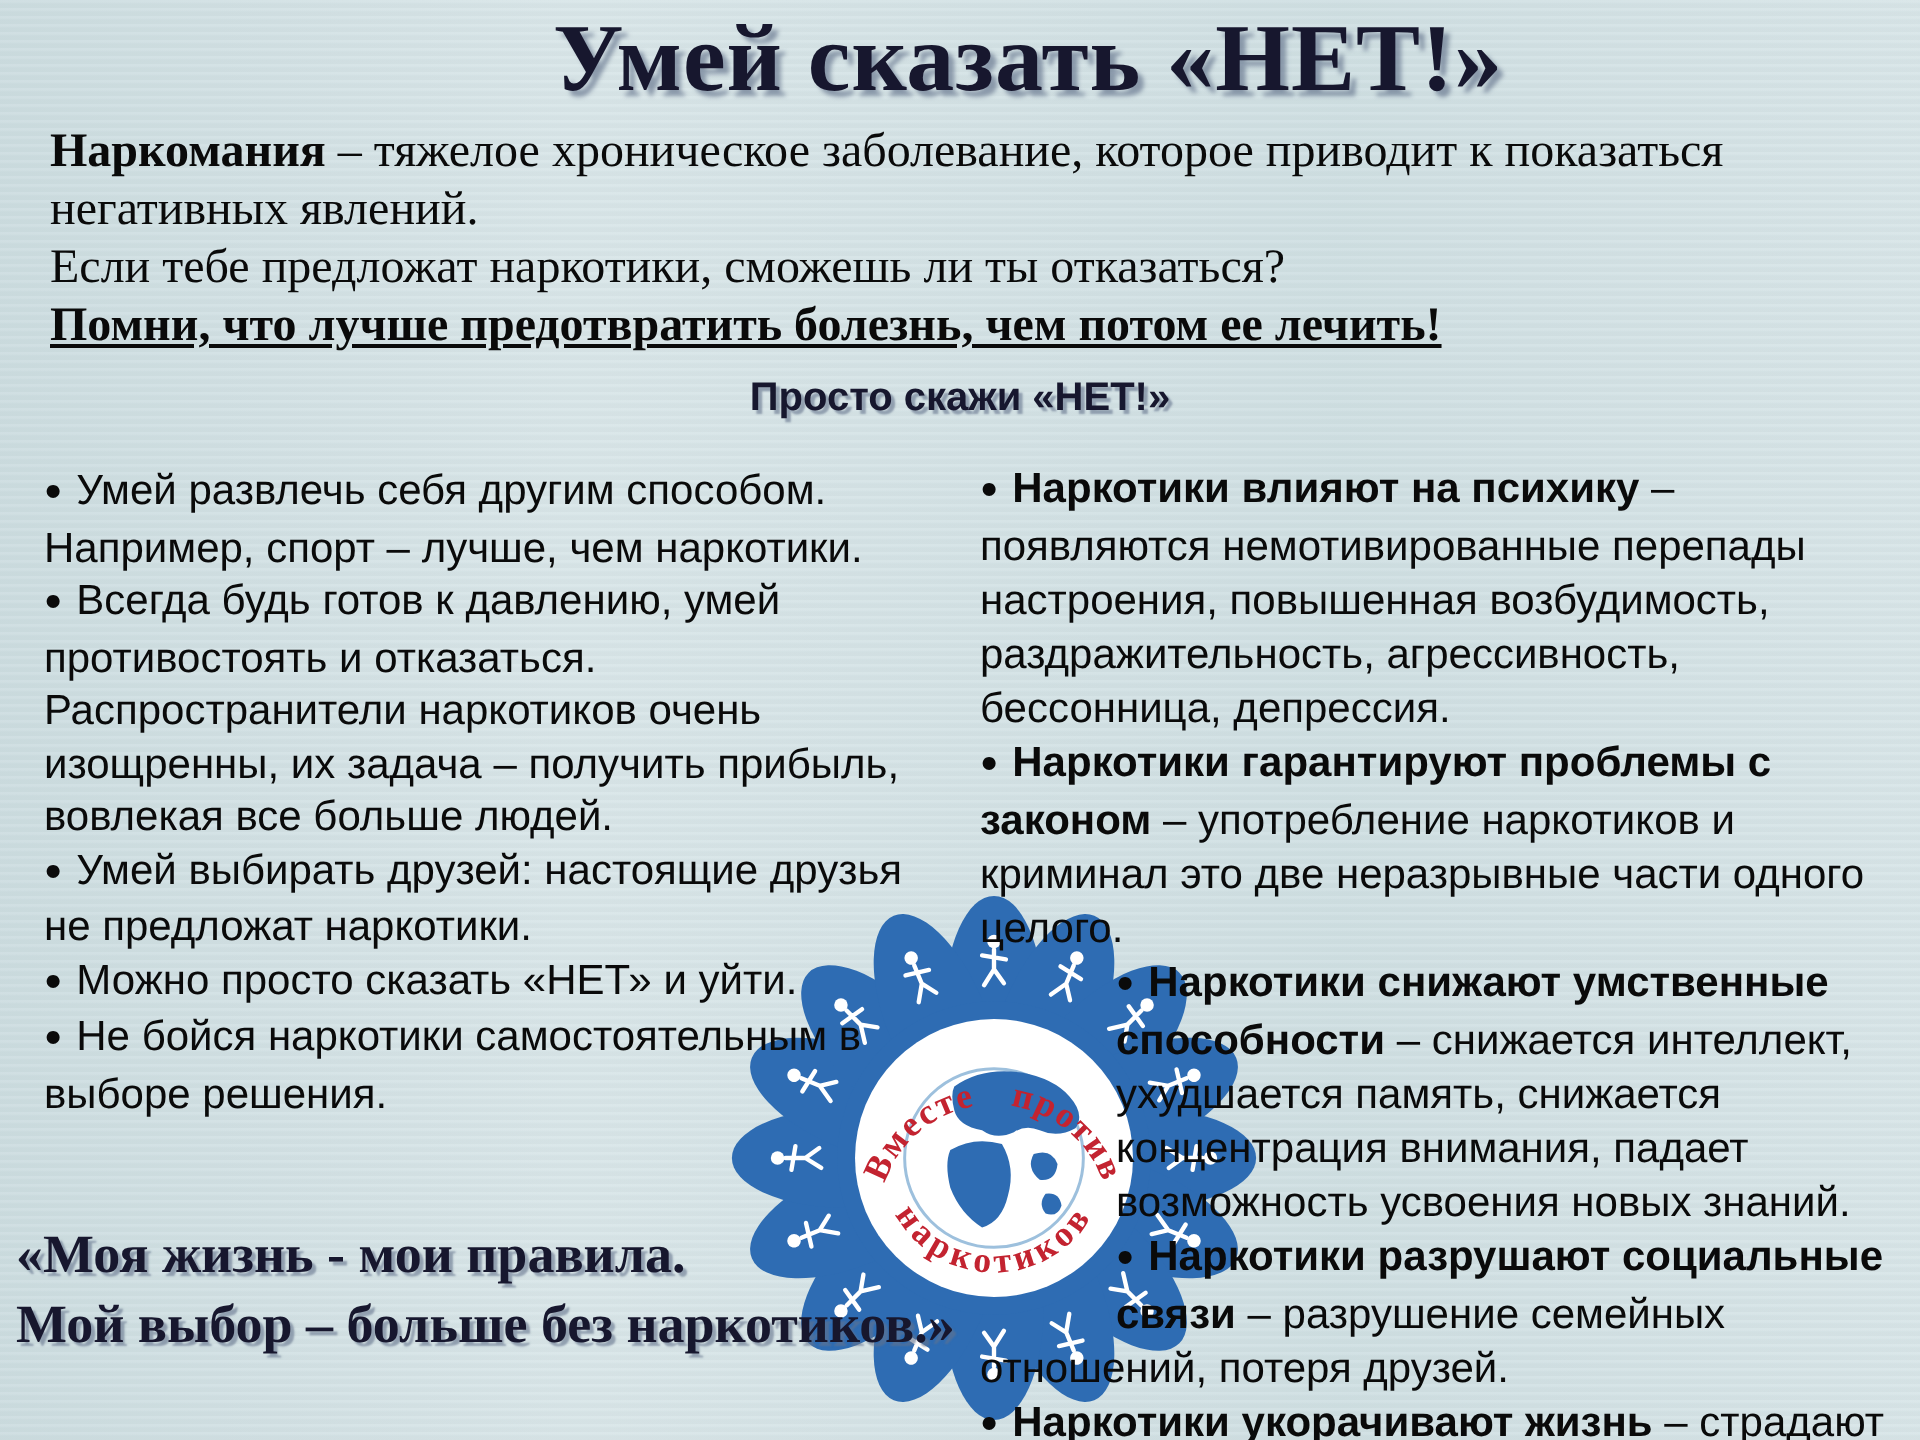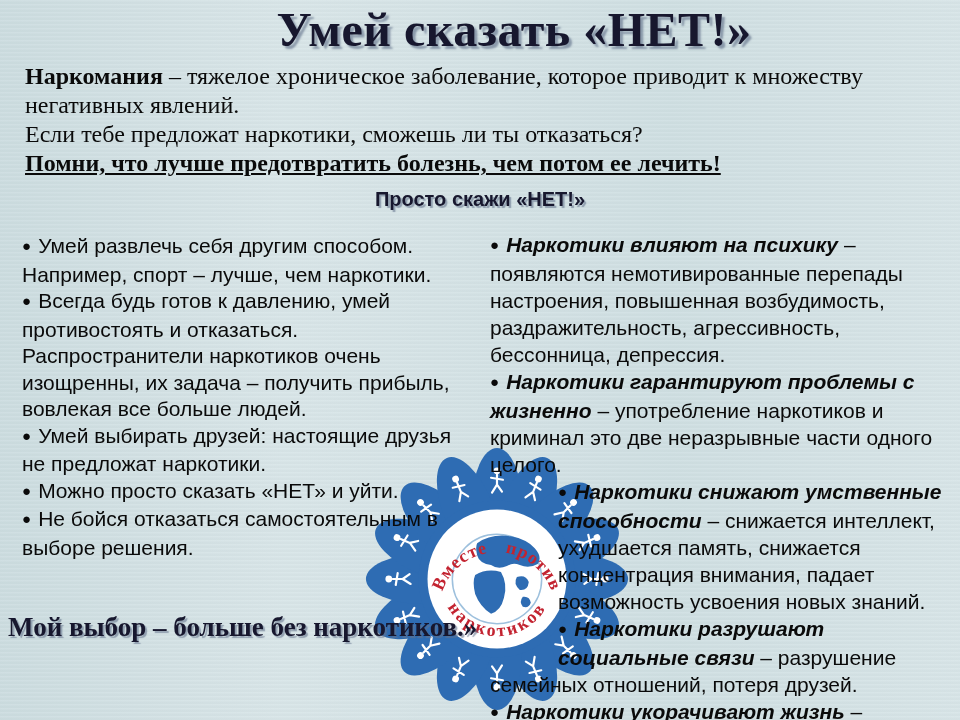--- a/index.html
+++ b/index.html
@@ -30,21 +30,21 @@
   .subtitle{
     position:absolute;top:188px;left:0;width:100%;margin:0;text-align:center;
     font-family:Liberation Sans, sans-serif;
     font-size:20px;font-weight:700;color:#17172e;
     text-shadow:2px 2px 1px rgba(100,115,140,0.6);
   }
   .lcol{position:absolute;left:22px;top:233px;width:452px;font-size:21px;line-height:26.5px;z-index:2;}
   .rcol{position:absolute;left:490px;top:231px;width:464px;font-size:21px;line-height:27px;z-index:2;}
   .lcol p,.rcol p{margin:0;}
   .blt{font-size:0.72em;position:relative;top:-2px;margin-right:7px;}
-  .lead{font-weight:700;font-style:italic;}
+  .lead{font-weight:700;}
   .wrapA{float:left;width:68px;height:92px;margin-top:82px;}
   .ind{margin-left:110px;}
   .quote{
     position:absolute;left:8px;top:610px;z-index:3;
     font-family:"Liberation Serif","DejaVu Serif",serif;
     font-size:27px;font-weight:700;line-height:35px;color:#17172e;
     text-shadow:2px 2px 1px rgba(100,115,140,0.6);
   }
   .logo{position:absolute;left:358px;top:440px;width:278px;height:278px;z-index:1;}
   .logo svg{width:100%;height:100%;display:block;}
@@ -56,38 +56,38 @@
   .arc-bot{font-size:18px;letter-spacing:2.5px;}
 </style>
 </head>
 <body>
 
 <div class="page">
 
   <h1 class="title">Умей сказать «НЕТ!»</h1>
 
   <div class="intro">
-    <p><b>Наркомания</b><span> – тяжелое хроническое заболевание, которое приводит к множеству негативных явлений.</span></p>
+    <p><b>Наркомания</b><span> – тяжелое хроническое заболевание, которое приводит к показаться негативных явлений.</span></p>
     <p>Если тебе предложат наркотики, сможешь ли ты отказаться?</p>
     <p class="warn">Помни, что лучше предотвратить болезнь, чем потом ее лечить!</p>
   </div>
 
   <h2 class="subtitle">Просто скажи «НЕТ!»</h2>
 
   <div class="lcol">
     <p><span class="blt">●</span><span>Умей развлечь себя другим способом. Например, спорт – лучше, чем наркотики.</span></p>
     <p><span class="blt">●</span><span>Всегда будь готов к давлению, умей противостоять и отказаться. Распространители наркотиков очень изощренны, их задача – получить прибыль, вовлекая все больше людей.</span></p>
     <p><span class="blt">●</span><span>Умей выбирать друзей: настоящие друзья не предложат наркотики.</span></p>
     <p><span class="blt">●</span><span>Можно просто сказать «НЕТ» и уйти.</span></p>
-    <p><span class="blt">●</span><span>Не бойся отказаться самостоятельным в выборе решения.</span></p>
+    <p><span class="blt">●</span><span>Не бойся наркотики самостоятельным в выборе решения.</span></p>
   </div>
 
   <div class="rcol">
     <p><span class="blt">●</span><span class="lead">Наркотики влияют на психику</span><span> – появляются немотивированные перепады настроения, повышенная возбудимость, раздражительность, агрессивность, бессонница, депрессия.</span></p>
-    <p><span class="blt">●</span><span class="lead">Наркотики гарантируют проблемы с жизненно</span><span> – употребление наркотиков и криминал это две неразрывные части одного целого.</span></p>
+    <p><span class="blt">●</span><span class="lead">Наркотики гарантируют проблемы с законом</span><span> – употребление наркотиков и криминал это две неразрывные части одного целого.</span></p>
     <div class="wrapA"></div>
     <p><span class="blt">●</span><span class="lead">Наркотики снижают умственные способности</span><span> – снижается интеллект, ухудшается память, снижается концентрация внимания, падает возможность усвоения новых знаний.</span></p>
     <p class="ind"><span class="blt">●</span><span class="lead">Наркотики разрушают социальные связи</span><span> – разрушение семейных отношений, потеря друзей.</span></p>
     <p class="ind"><span class="blt">●</span><span class="lead">Наркотики укорачивают жизнь</span><span> – страдают все жизненно важные органы и системы организма.</span></p>
   </div>
 
   <div class="logo">
     <svg viewBox="0 0 280 280" xmlns="http://www.w3.org/2000/svg">
       <defs>
         <g id="sf" stroke="#ffffff" stroke-width="2.2" stroke-linecap="round" fill="none">
@@ -150,16 +150,17 @@
       <text class="arc-text arc-top">
         <textPath href="#arcTop" startOffset="50%" text-anchor="middle">Вместе против</textPath>
       </text>
       <text class="arc-text arc-bot">
         <textPath href="#arcBot" startOffset="50%" text-anchor="middle">наркотиков</textPath>
       </text>
     </svg>
   </div>
 
   <div class="quote">
+    <div>«Моя жизнь - мои правила.</div>
     <div>Мой выбор – больше без наркотиков.»</div>
   </div>
 
 </div>
 
 </body></html>

